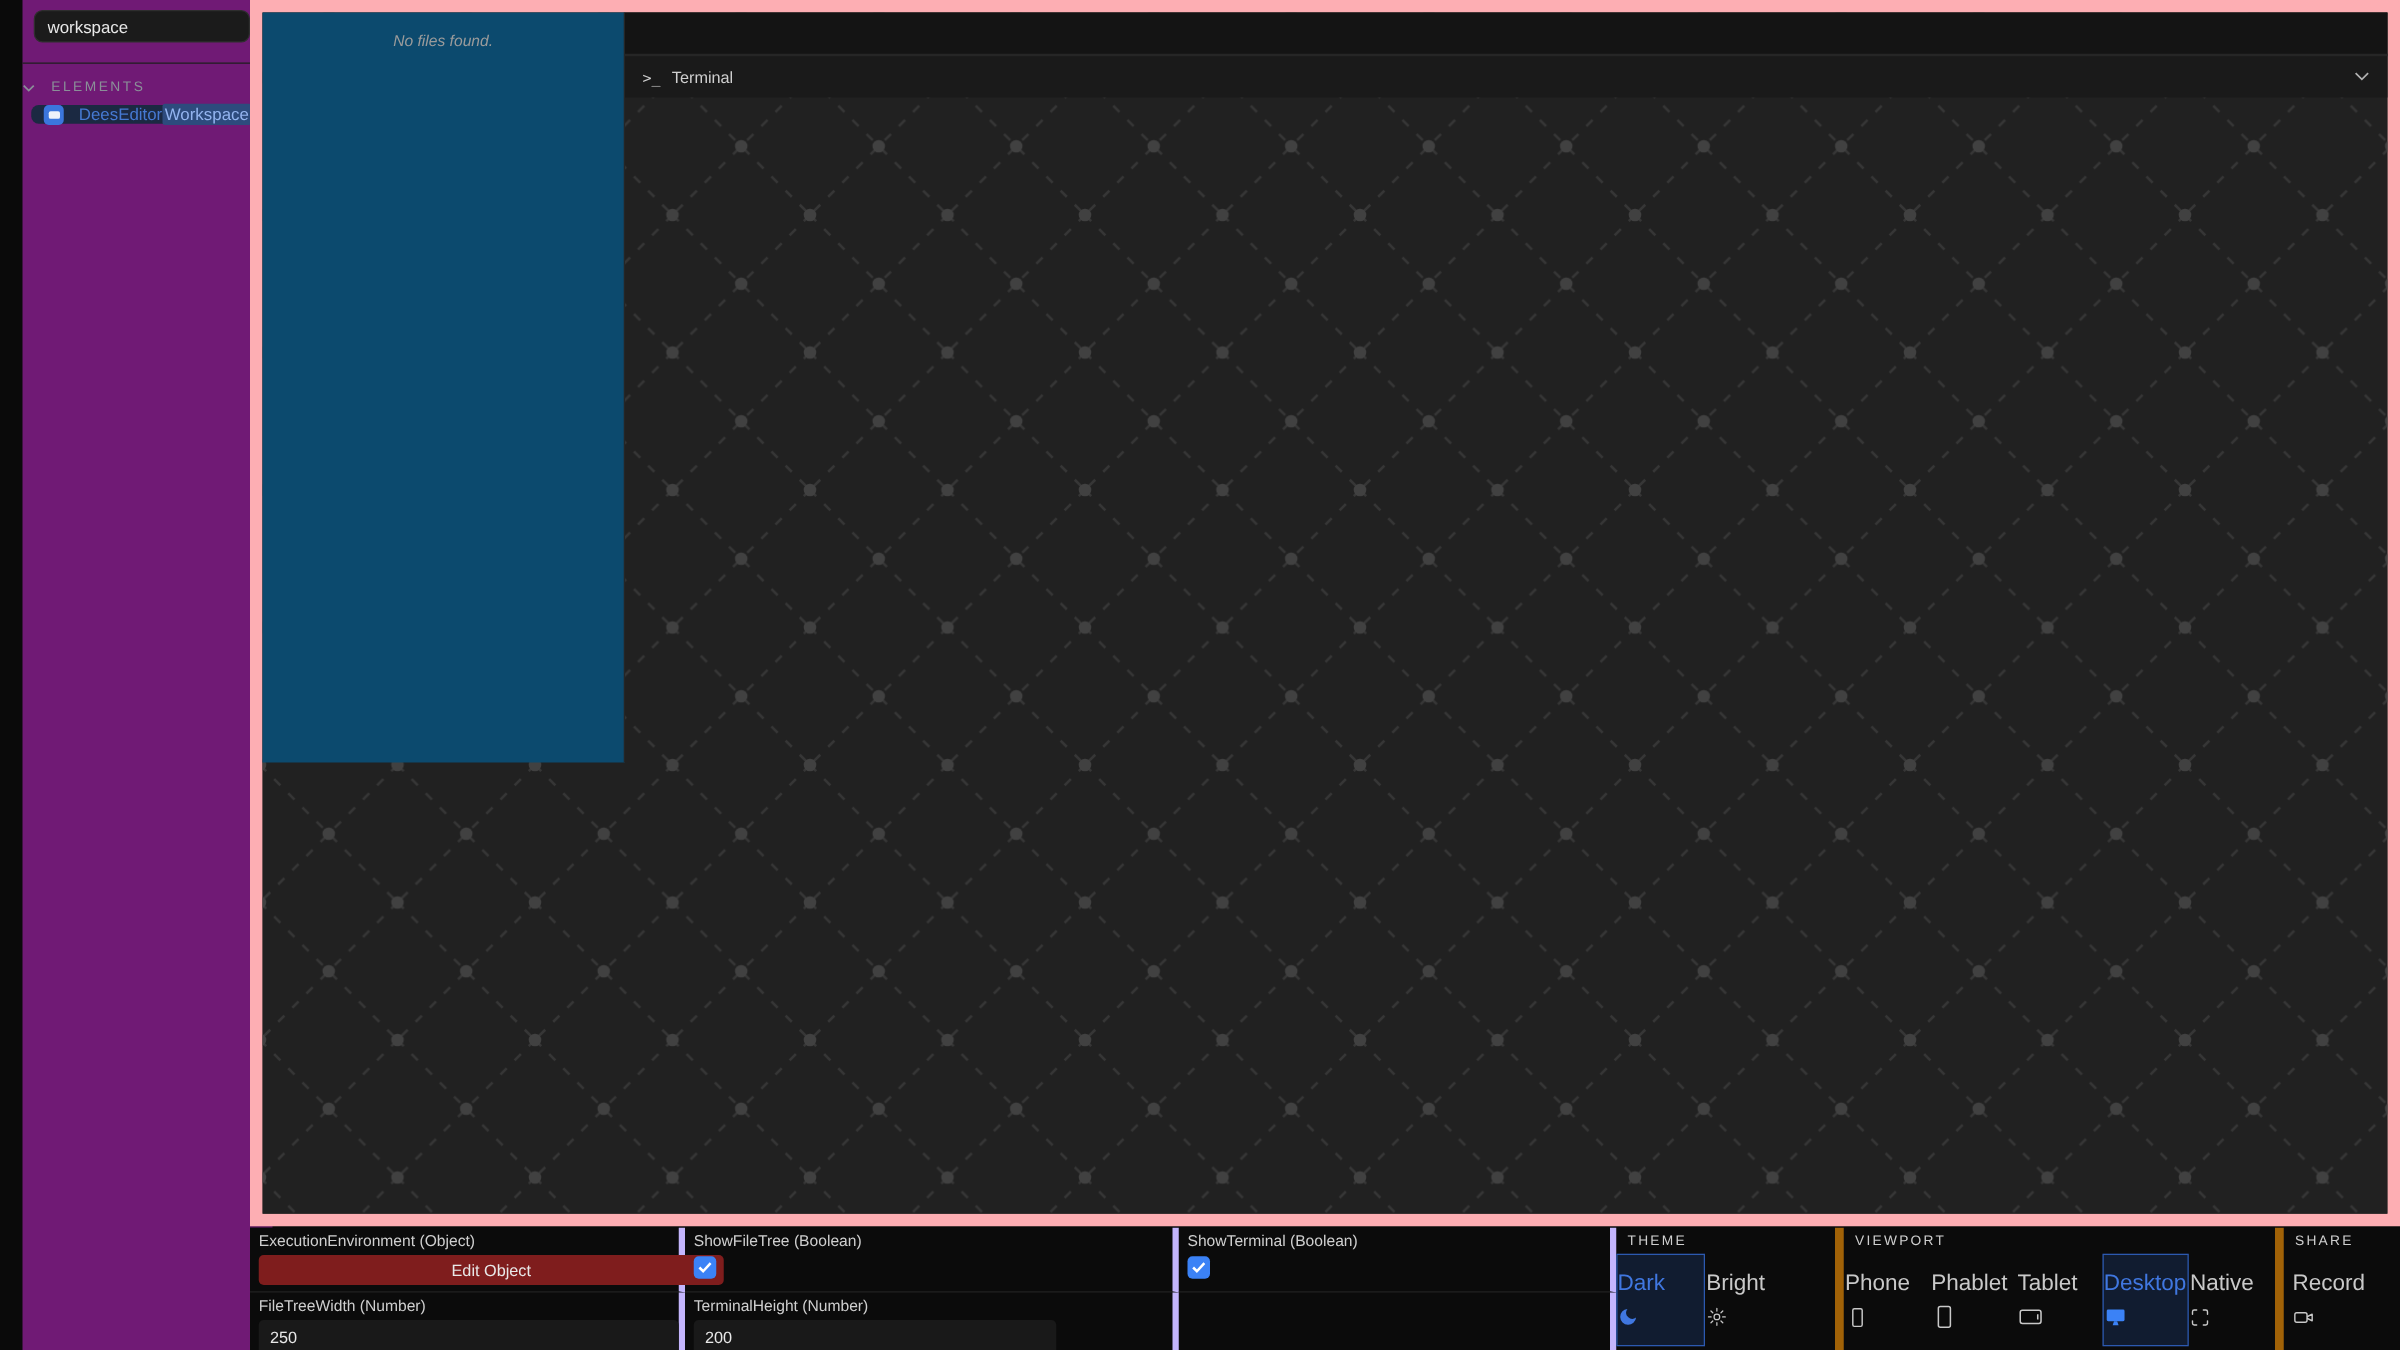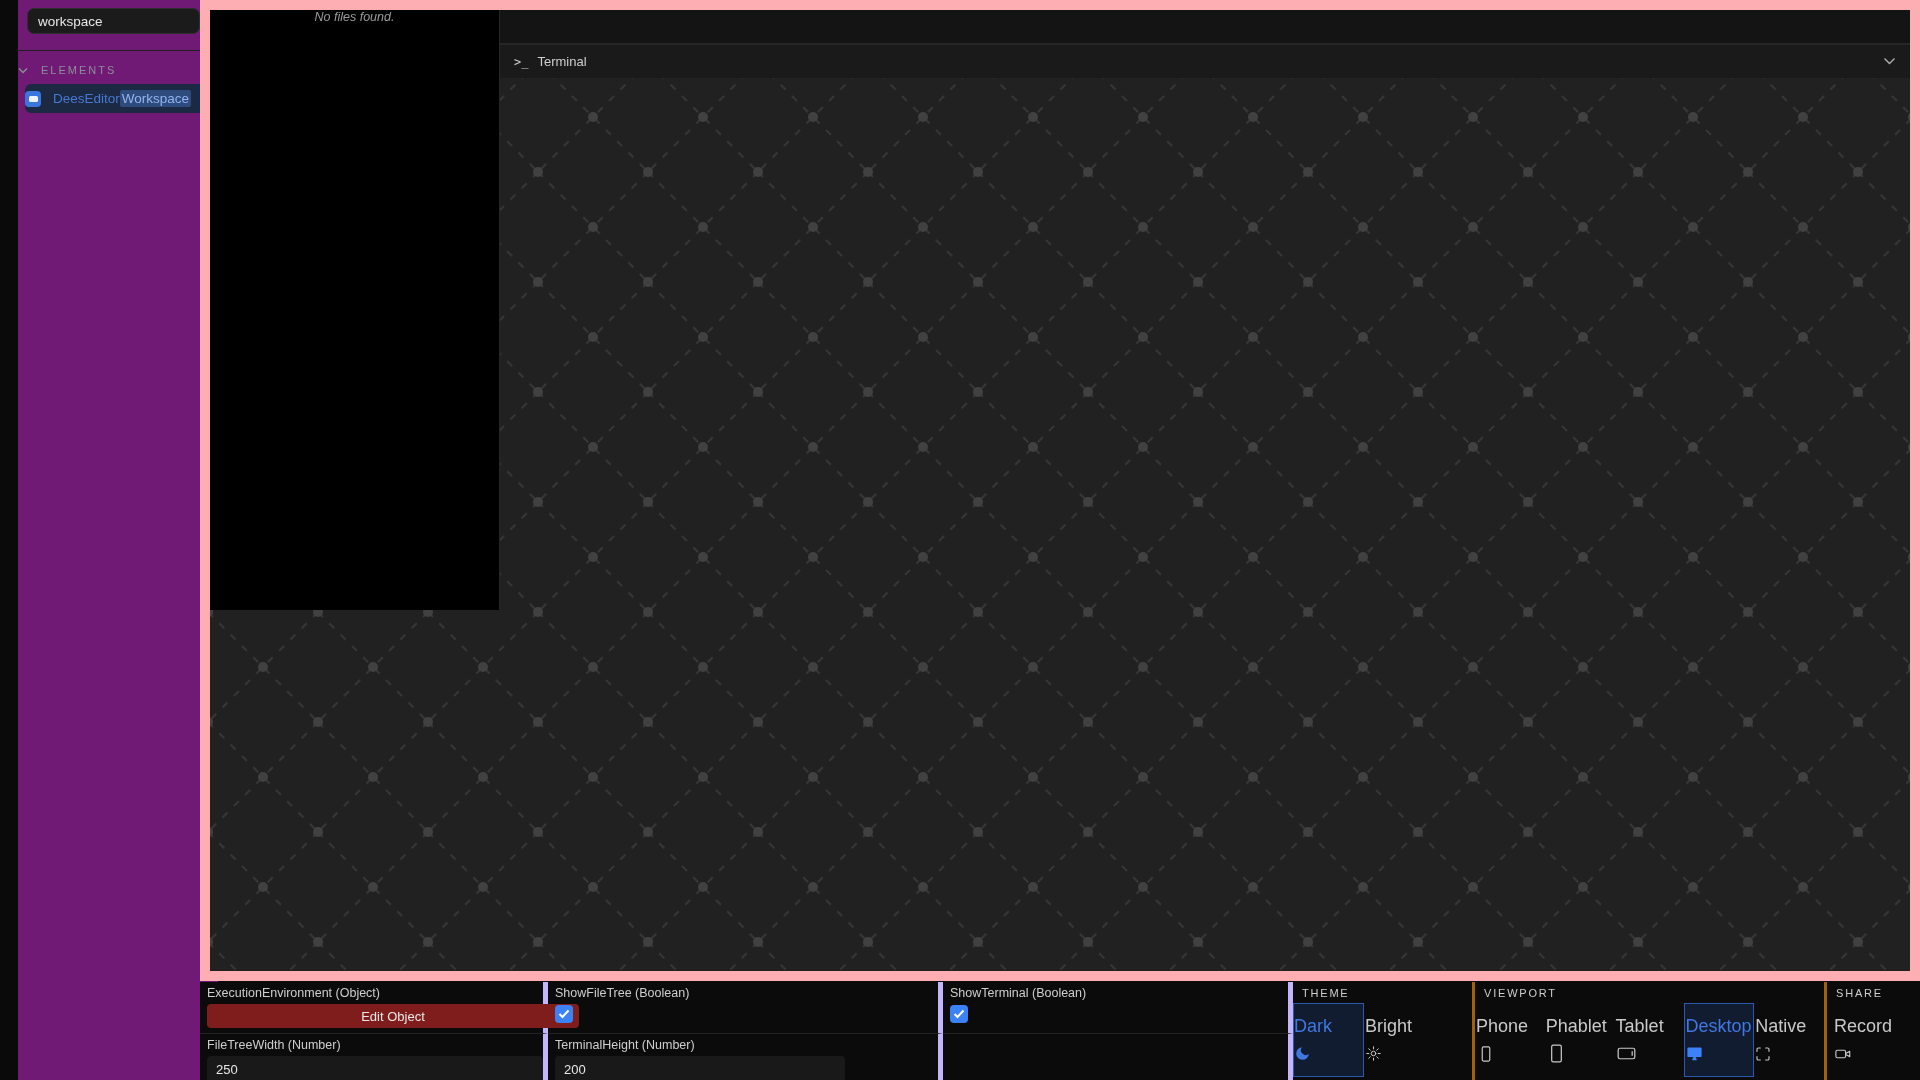--- a/index.html
+++ b/index.html
@@ -8,37 +8,37 @@
 
   
   .sidebar { position: absolute; left: 18px; top: 0; width: 200px; height: 1080px; background: #701a75; }
   .search-input { position: absolute; left: 9px; top: 8px; width: 173px; height: 26px;
     background: #1b1b1b; border: 1px solid #2e2e2e; border-radius: 7px; color: #e8e8e8;
     font-size: 13.5px; padding: 0 10px; outline: none; font-family: inherit; }
   .sidebar-divider { position: absolute; left: 0; top: 50px; width: 200px; height: 1px; background: #1e1e1e; }
   .elements-header { position: absolute; left: 0; top: 62px; width: 200px; height: 16px;
     display: flex; align-items: center; gap: 13px; 
     color: #8a8f98; font-size: 11px; letter-spacing: 2px; }
-  .element-row { position: absolute; left: 7px; top: 84px; width: 188px; height: 29px;
+  .element-row { position: absolute; left: 7px; top: 84px; width: 188px; height: 15px;
     background: #1b2942; border-radius: 6px; display: flex; align-items: center;
-    gap: 12px; cursor: pointer; }
+    gap: 12px; padding-left: 10px; cursor: pointer; }
   .element-icon { width: 16px; height: 16px; border-radius: 4px; background: #3b76dd;
     display: flex; align-items: center; justify-content: center; flex: 0 0 auto; }
   .element-icon span { display: block; width: 9px; height: 6px; border-radius: 1.5px; background: #eef2fa; }
   .element-label { font-size: 13.5px; color: #4679d2; white-space: nowrap; }
   .element-label .match { background: #2d4b7d; color: #93b4ef; padding: 1px 2px; border-radius: 2px; }
 
   
   .preview-frame { position: absolute; left: 200px; top: 0; width: 1720px; height: 981px;
     border: 10px solid #fdaeb3; background: #212121; }
   .pattern-svg { position: absolute; inset: 0; width: 100%; height: 100%; }
 
   .component { position: absolute; left: 0; top: 0; width: 1700px; height: 600px; display: flex; }
-  .filetree { width: 290px; height: 100%; background: #000000; border-right: 1px solid #262626;
-    padding-top: 0; text-align: center; }
+  .filetree { width: 290px; height: 100%; background: #0c4a6e; border-right: 1px solid #262626;
+    padding-top: 16px; text-align: center; }
   .filetree-empty { font-style: italic; font-size: 12.5px; color: #9b9b9b; }
   .editor-col { flex: 1; display: flex; flex-direction: column; min-width: 0; }
   .tabbar { height: 34px; background: #141414; border-bottom: 1px solid #262626; }
   .editor-body { flex: 1; background: #171717; display: flex; flex-direction: column;
     align-items: center; justify-content: center; gap: 14px; }
   .editor-placeholder { font-size: 14.5px; color: #a0a0a0; }
 
   .terminal { height: 200px; display: flex; flex-direction: column; }
   .terminal-header { height: 34px; background: #1a1a1a; border-top: 1px solid #262626;
     display: flex; align-items: center; gap: 9px; padding: 0 14px; cursor: pointer; }
@@ -61,21 +61,21 @@
   .prop-label { font-size: 12.5px; color: #cfcfcf; white-space: nowrap; }
   .edit-object-btn { margin-top: 4px; width: 372px; height: 24px; background: #7f1d1d;
     border: none; border-radius: 4px; color: #e8e8e8; font-size: 13px; font-family: Liberation Sans, sans-serif; cursor: pointer; }
   .checkbox { margin-top: 5px; width: 18px; height: 18px; border-radius: 4px; background: #3b82f6;
     display: flex; align-items: center; justify-content: center; cursor: pointer; }
   .num-input { margin-top: 4px; width: 336px; height: 26px; background: #191919; border: none;
     border-radius: 4px 4px 0 0; color: #e8e8e8; font-size: 13px; padding: 0 9px; outline: none; font-family: inherit; }
   .num-input.w2 { width: 290px; }
 
   .control-groups { flex: 1; display: flex; }
-  .group { border-right: 3px solid #a16207; display: flex; flex-direction: column; }
+  .group { border-right: 7px solid #a16207; display: flex; flex-direction: column; }
   .group.theme { width: 182px; }
   .group.viewport { width: 352px; }
   .group.share { flex: 1; border-right: none; }
   .group-header { height: 21px; padding: 5px 0 0 9px; font-size: 11px; letter-spacing: 1.8px; color: #cfcfcf; }
   .group-buttons { flex: 1; display: flex; padding-bottom: 3px; }
   .opt-btn { width: 71px; display: flex; flex-direction: column; align-items: flex-start;
     justify-content: center; gap: 6px; color: #c9c9c9; font-size: 18px;
     border: 1px solid transparent; cursor: pointer; background: transparent; font-family: inherit; }
   .viewport .opt-btn { width: 70px; }
   .share .opt-btn { width: 82px; margin-left: 6px; }

